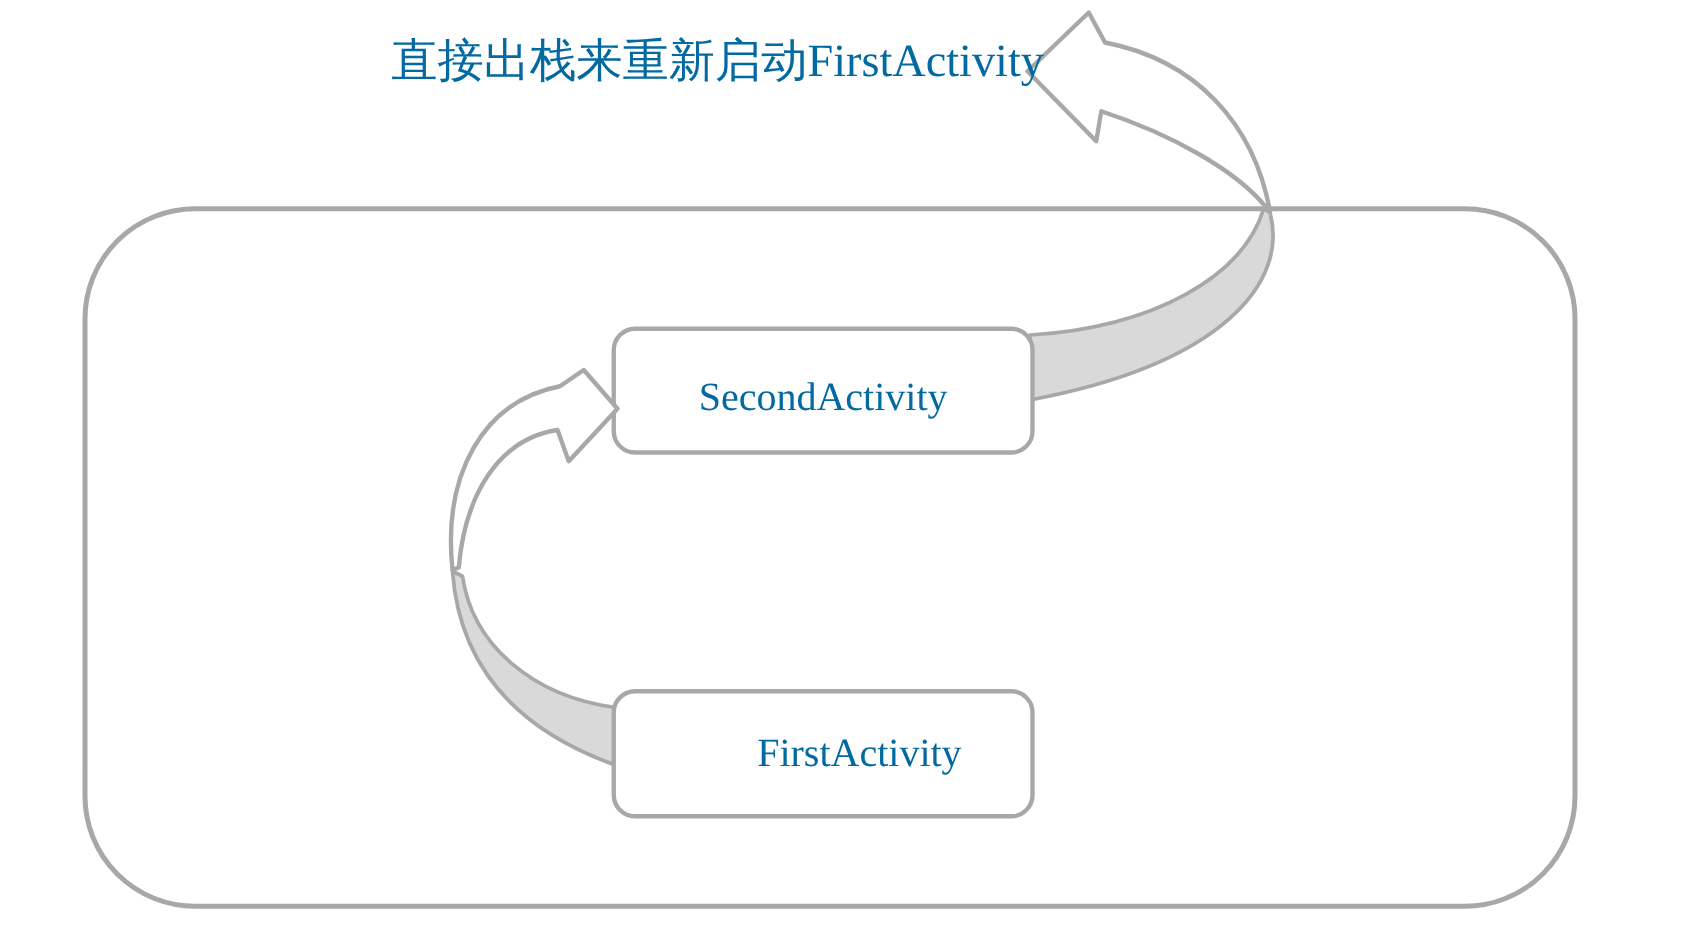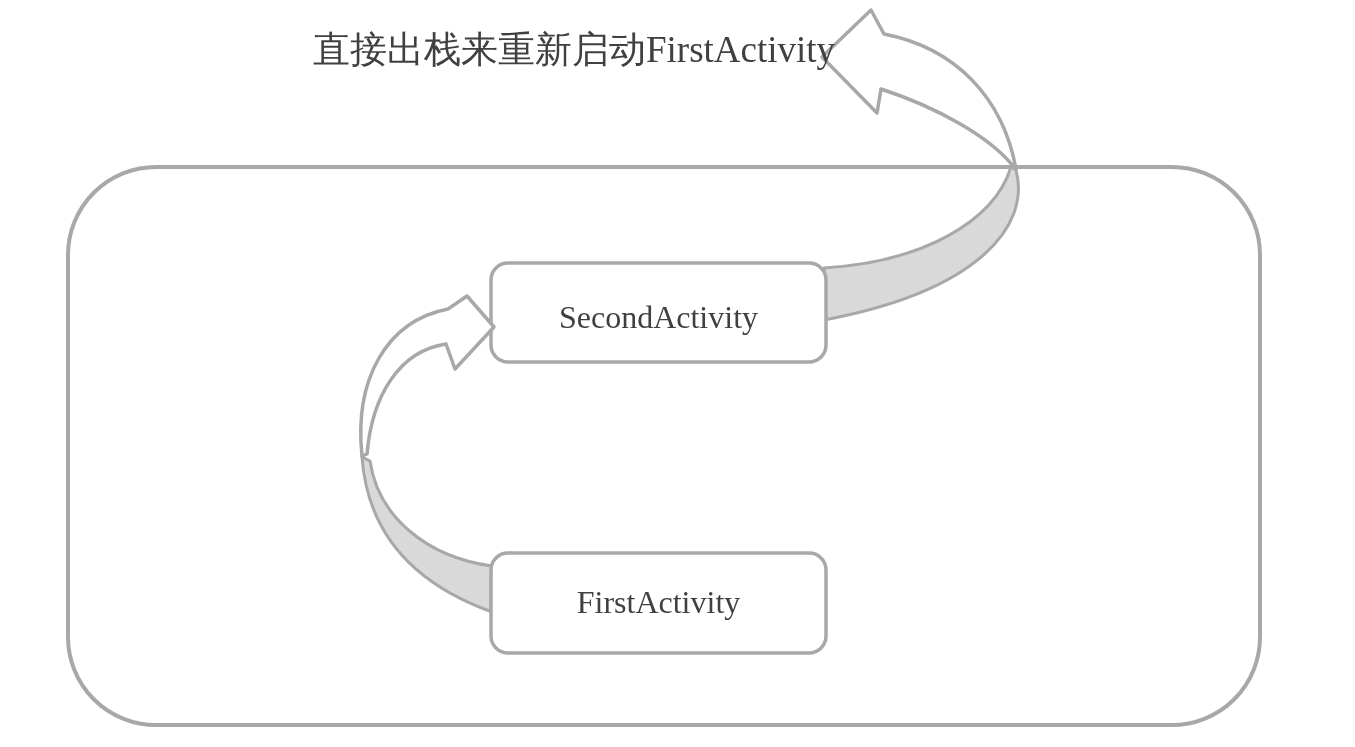--- a/index.html
+++ b/index.html
@@ -7,41 +7,41 @@
     position:relative;
     width:1355px;
     height:747px;
     background:#ffffff;
     overflow:hidden;
     font-family:"Liberation Serif","DejaVu Serif",serif;
   }
   .stage svg{position:absolute;left:0;top:0;}
   .label{
     position:absolute;
-    color:#404040;
+    color:#0369a1;
     white-space:nowrap;
     line-height:1.1;
     text-align:right;
   }
   .annotation-top{
     left:313px; top:30px;
     font-size:37px;
   }
   .annotation-mid{
     left:446px; top:424px;
     font-size:34px;
   }
   .node-label{
     display:flex;
     align-items:center;
     justify-content:center;
     font-size:32px;
   }
   .node-second{left:491px; top:263px; width:335px; height:109px;}
-  .node-first {left:491px; top:553px; width:335px; height:100px;}
+  .node-first {left:520px; top:553px; width:335px; height:100px;}
 </style>
 </head>
 <body>
 
 <div class="stage">
 
   <svg width="1355" height="747" viewBox="0 0 1355 747">
 
     <rect x="68" y="167" width="1192" height="558" rx="88" ry="88" fill="none" stroke="#a8a8a8" stroke-width="4"></rect>
 

